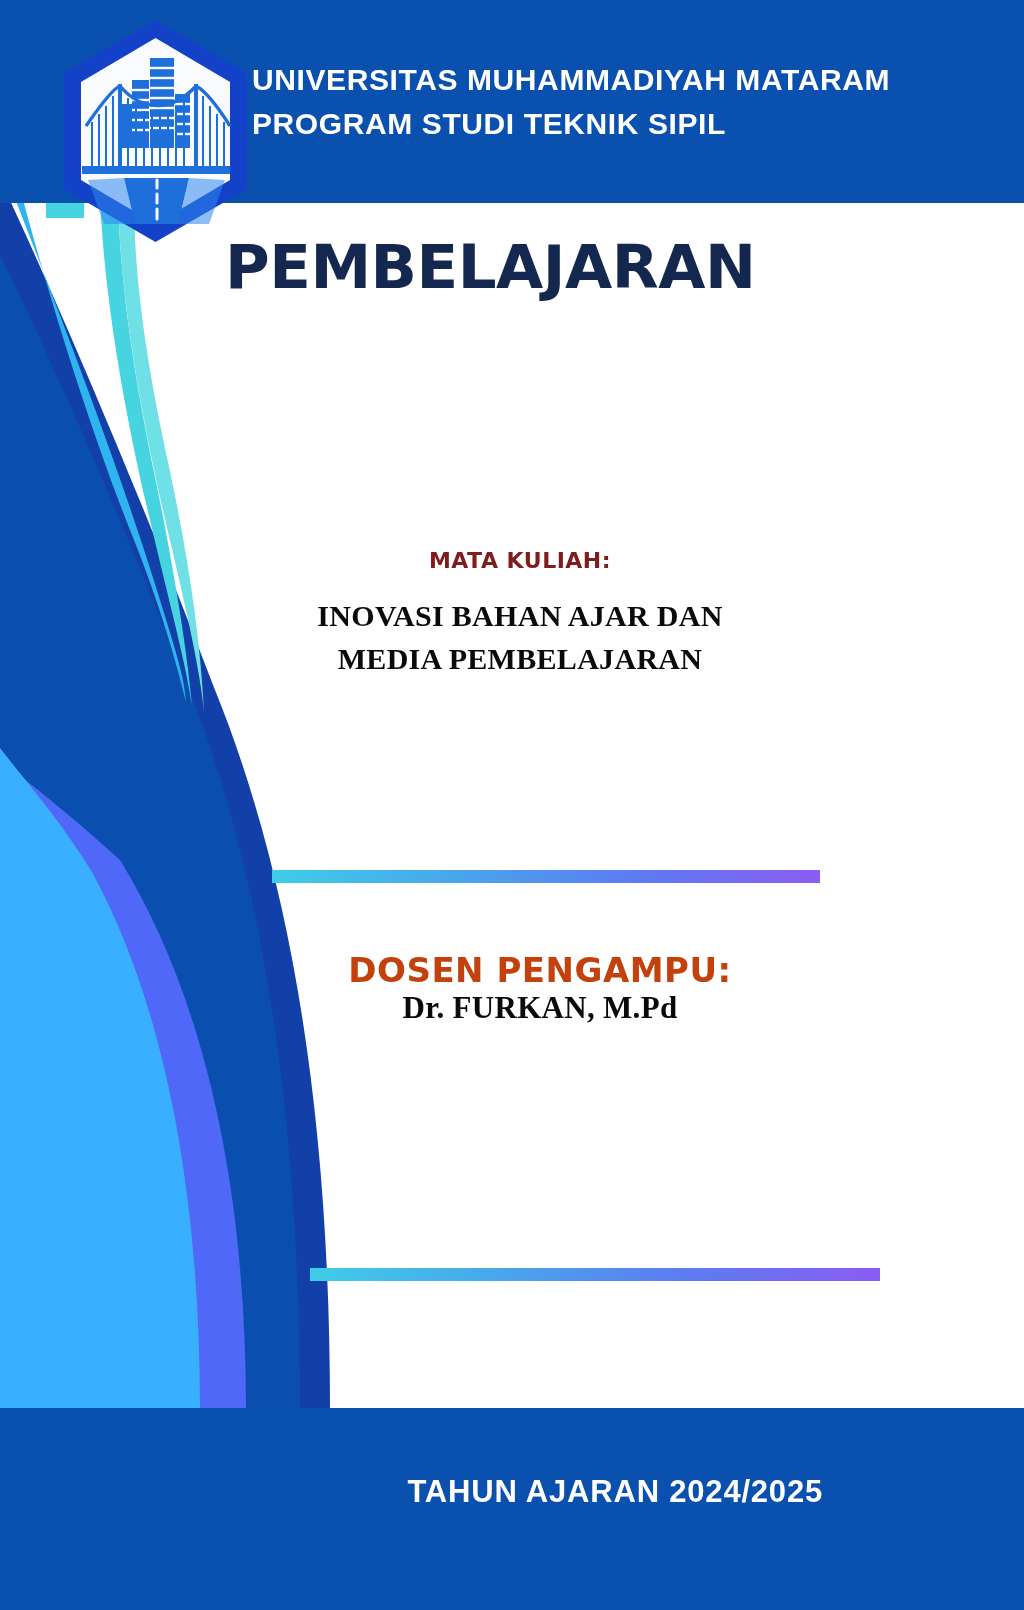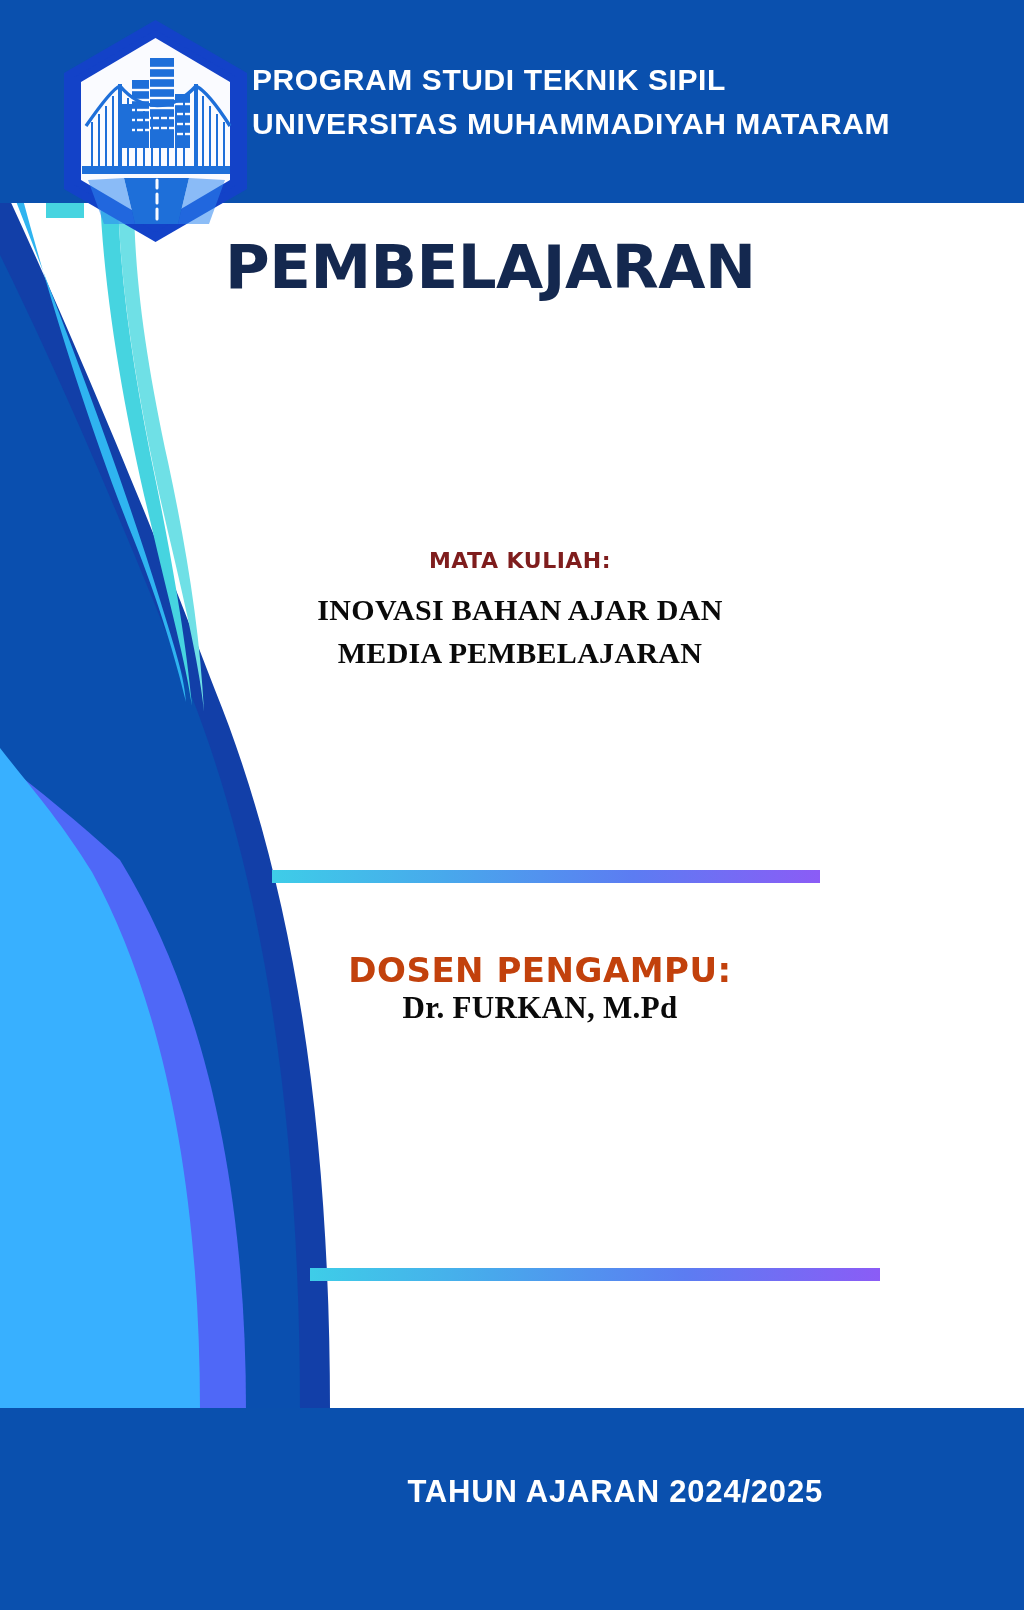--- a/index.html
+++ b/index.html
@@ -94,21 +94,21 @@
     z-index: 6;
   }
   .course-label {
     font-family: "DejaVu Sans", sans-serif;
     font-size: 22px;
     font-weight: 700;
     color: #7f1d1d;
     letter-spacing: 0.5px;
   }
   .course-name {
-    margin-top: 16px;
+    margin-top: 22px;
     font-family: "Liberation Serif", serif;
     font-size: 30px;
     font-weight: 700;
     color: #0A0A0A;
     line-height: 1.42;
     letter-spacing: 0.3px;
   }
 
   
   .divider {
@@ -306,22 +306,22 @@
     <path d="M 30,162 L 66,160 L 77,206 L 46,206 Z" fill="#2E86F0" opacity="0.55"></path>
     <path d="M 131,160 L 167,162 L 151,206 L 120,206 Z" fill="#2E86F0" opacity="0.55"></path>
     <g stroke="#FAFBFF" stroke-width="3" stroke-linecap="round">
       <line x1="99" y1="162" x2="99" y2="170"></line>
       <line x1="99" y1="176" x2="99" y2="185"></line>
       <line x1="99" y1="191" x2="99" y2="201"></line>
     </g>
   </svg>
 
   <div class="header-text">
+    <div class="header-line">UNIVERSITAS MUHAMMADIYAH MATARAM</div>
     <div class="header-line">PROGRAM STUDI TEKNIK SIPIL</div>
-    <div class="header-line">UNIVERSITAS MUHAMMADIYAH MATARAM</div>
   </div>
 
   <div class="main-title">
     <div class="tline">PEMBELAJARAN</div>
   </div>
 
   <div class="course-block">
     <div class="course-label">MATA KULIAH:</div>
     <div class="course-name">
       <div>INOVASI BAHAN AJAR DAN</div>

